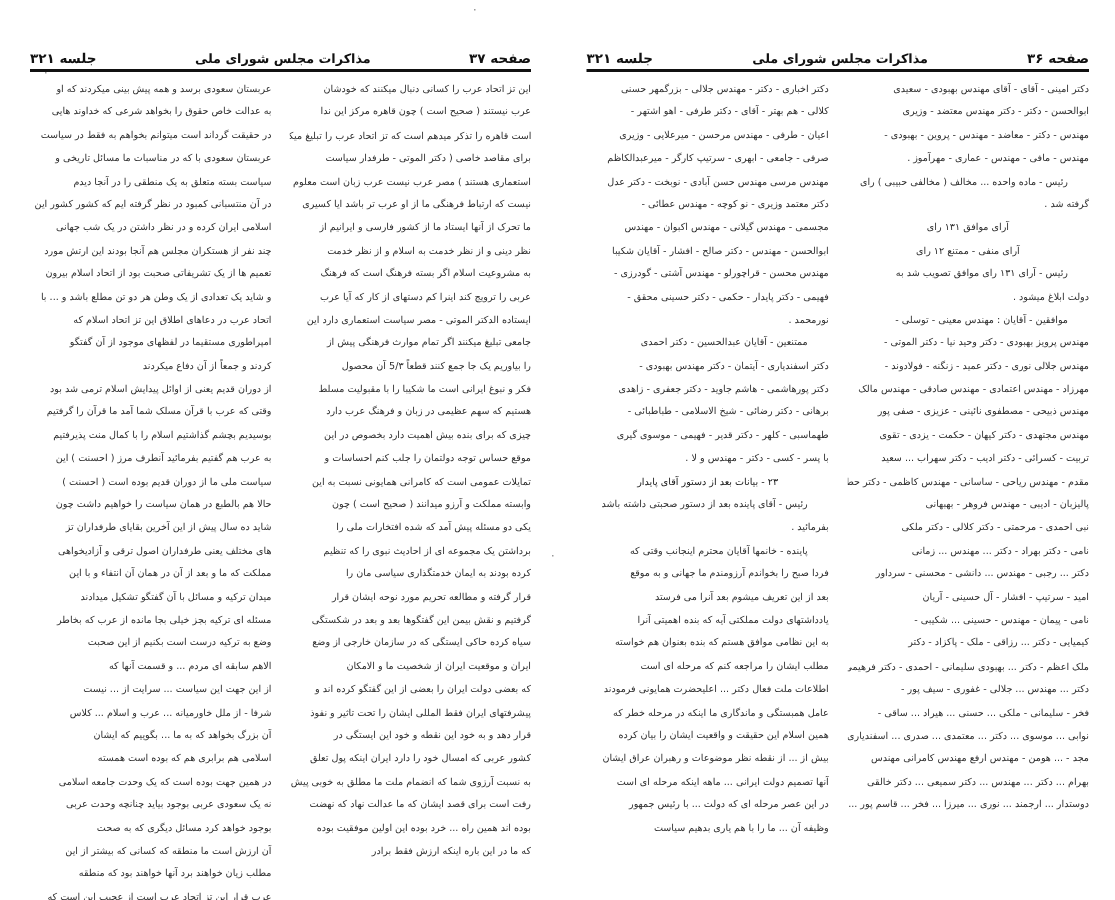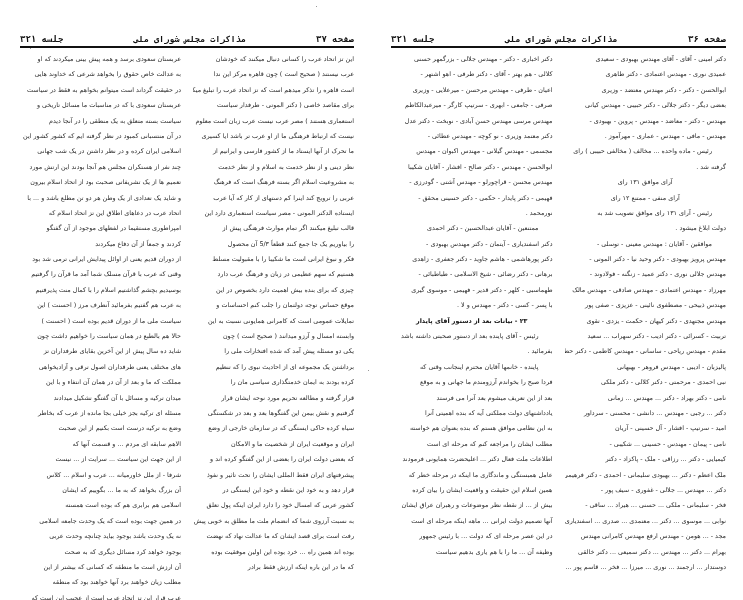--- a/index.html
+++ b/index.html
@@ -37,21 +37,21 @@
       display: flex;
       justify-content: space-between;
       align-items: flex-end;
       font-size: 9px;
       font-weight: bold;
       line-height: 12px;
       color: #111;
     }
     .page-left .header { left: 20px; width: 334px; }
     .page-right .header { left: 15px; width: 335px; }
-    .header span { white-space: nowrap; font-family: Liberation Mono, monospace; }
+    .header span { white-space: nowrap; }
     .header .title { font-size: 8.5px; }
 
     .columns {
       position: absolute;
       top: 52px;
       display: flex;
       flex-direction: row;
       gap: 12px;
     }
     .page-left .columns { left: 20px; width: 334px; }
@@ -67,21 +67,21 @@
     }
     .col .line {
       display: block;
       white-space: nowrap;
       overflow: hidden;
       height: 15.4px;
     }
     .center { text-align: center; text-align-last: center; }
     .indent { padding-right: 14px; }
     .section-title {
-      font-weight: bold;
+      font-weight: normal;
       text-align: center;
       text-align-last: center;
       color: #111;
     }
     .speck {
       position: absolute;
       width: 1px; height: 1px;
       background: #999;
     }
   </style>
@@ -102,28 +102,28 @@
           <span class="line">عرب نیستند ( صحیح است ) چون قاهره مرکز این ندا</span>
           <span class="line">است قاهره را تذکر میدهم است که تز اتحاد عرب را تبلیغ میکند</span>
           <span class="line">برای مقاصد خاصی ( دکتر الموتی - طرفدار سیاست</span>
           <span class="line">استعماری هستند ) مصر عرب نیست عرب زبان است معلوم</span>
           <span class="line">نیست که ارتباط فرهنگی ما از او عرب تر باشد ایا کسیری</span>
           <span class="line">ما تحرک از آنها ایستاد ما از کشور فارسی و ایرانیم از</span>
           <span class="line">نظر دینی و از نظر خدمت به اسلام و از نظر خدمت</span>
           <span class="line">به مشروعیت اسلام اگر بسته فرهنگ است که فرهنگ</span>
           <span class="line">عربی را ترویج کند اینرا کم دستهای از کار که آیا عرب</span>
           <span class="line">ایستاده الدکتر الموتی - مصر سیاست استعماری دارد این</span>
-          <span class="line">قالب تبلیغ میکنند اگر تمام موارث فرهنگی پیش از</span>
+          <span class="line">جامعی تبلیغ میکنند اگر تمام موارث فرهنگی پیش از</span>
           <span class="line">را بیاوریم یک جا جمع کنند قطعاً 5/۳ آن محصول</span>
           <span class="line">فکر و نبوغ ایرانی است ما شکیبا را با مقبولیت مسلط</span>
           <span class="line">هستیم که سهم عظیمی در زبان و فرهنگ عرب دارد</span>
           <span class="line">چیزی که برای بنده بیش اهمیت دارد بخصوص در این</span>
           <span class="line">موقع حساس توجه دولتمان را جلب کنم احساسات و</span>
           <span class="line">تمایلات عمومی است که کامرانی همایونی نسبت به این</span>
-          <span class="line">وابسته امسال و آرزو میدانند ( صحیح است ) چون</span>
+          <span class="line">وابسته مملکت و آرزو میدانند ( صحیح است ) چون</span>
           <span class="line">یکی دو مسئله پیش آمد که شده افتخارات ملی را</span>
           <span class="line">برداشتن یک مجموعه ای از احادیث نبوی را که تنظیم</span>
           <span class="line">کرده بودند به ایمان خدمتگذاری سیاسی مان را</span>
           <span class="line">قرار گرفته و مطالعه تحریم مورد نوحه ایشان قرار</span>
           <span class="line">گرفتیم و نقش بیمن این گفتگوها بعد و بعد در شکستگی</span>
           <span class="line">سیاه کرده حاکی ایستگی که در سازمان خارجی از وضع</span>
           <span class="line">ایران و موقعیت ایران از شخصیت ما و الامکان</span>
           <span class="line">که بعضی دولت ایران را بعضی از این گفتگو کرده اند و</span>
           <span class="line">پیشرفتهای ایران فقط المللی ایشان را تحت تاثیر و نفوذ</span>
           <span class="line">قرار دهد و به خود این نقطه و خود این ایستگی در</span>
@@ -140,59 +140,57 @@
           <span class="line">عربستان سعودی با که در مناسبات ما مسائل تاریخی و</span>
           <span class="line">سیاست بسته متعلق به یک منطقی را در آنجا دیدم</span>
           <span class="line">در آن منتسبانی کمبود در نظر گرفته ایم که کشور کشور این</span>
           <span class="line">اسلامی ایران کرده و در نظر داشتن در یک شب جهانی</span>
           <span class="line">چند نفر از هستکران مجلس هم آنجا بودند این ارتش مورد</span>
           <span class="line">تعمیم ها از یک تشریفاتی صحبت بود از اتحاد اسلام بیرون</span>
           <span class="line">و شاید یک تعدادی از یک وطن هر دو تن مطلع باشد و ... با</span>
           <span class="line">اتحاد عرب در دعاهای اطلاق این تز اتحاد اسلام که</span>
           <span class="line">امپراطوری مستقیما در لفظهای موجود از آن گفتگو</span>
           <span class="line">کردند و جمعاً از آن دفاع میکردند</span>
-          <span class="line">از دوران قدیم یعنی از اوائل پیدایش ایرانی ترمی شد بود</span>
+          <span class="line">از دوران قدیم یعنی از اوائل پیدایش اسلام ترمی شد بود</span>
           <span class="line">وقتی که عرب با قرآن مسلک شما آمد ما قرآن را گرفتیم</span>
           <span class="line">بوسیدیم بچشم گذاشتیم اسلام را با کمال منت پذیرفتیم</span>
           <span class="line">به عرب هم گفتیم بفرمائید آنطرف مرز ( احسنت ) این</span>
           <span class="line">سیاست ملی ما از دوران قدیم بوده است ( احسنت )</span>
           <span class="line">حالا هم بالطبع در همان سیاست را خواهیم داشت چون</span>
           <span class="line">شاید ده سال پیش از این آخرین بقایای طرفداران تز</span>
           <span class="line">های مختلف یعنی طرفداران اصول ترقی و آزادیخواهی</span>
           <span class="line">مملکت که ما و بعد از آن در همان آن انتفاء و با این</span>
           <span class="line">میدان ترکیه و مسائل با آن گفتگو تشکیل میدادند</span>
           <span class="line">مسئله ای ترکیه بجز خیلی بجا مانده از عرب که بخاطر</span>
           <span class="line">وضع به ترکیه درست است بکنیم از این صحبت</span>
           <span class="line">الاهم سابقه ای مردم ... و قسمت آنها که</span>
           <span class="line">از این جهت این سیاست ... سرایت از ... نیست</span>
           <span class="line">شرفا - از ملل خاورمیانه ... عرب و اسلام ... کلاس</span>
           <span class="line">آن بزرگ بخواهد که به ما ... بگوییم که ایشان</span>
           <span class="line">اسلامی هم برابری هم که بوده است همسته</span>
           <span class="line">در همین جهت بوده است که یک وحدت جامعه اسلامی</span>
-          <span class="line">نه یک وحدت باشد بوجود بیاید چنانچه وحدت عربی</span>
+          <span class="line">نه یک سعودی عربی بوجود بیاید چنانچه وحدت عربی</span>
           <span class="line">بوجود خواهد کرد مسائل دیگری که به صحت</span>
           <span class="line">آن ارزش است ما منطقه که کسانی که بیشتر از این</span>
           <span class="line">مطلب زیان خواهند برد آنها خواهند بود که منطقه</span>
           <span class="line">عرب قرار این تز اتحاد عرب است از عجیب این است که</span>
         </div>
     </div>
   </div>
 
   <div class="page page-right">
     <div class="header">
       <span>صفحه ۳۶</span>
       <span class="title">مذاکرات مجلس شورای ملی</span>
       <span>جلسه ۳۲۱</span>
     </div>
     <div class="columns">
       <div class="col" id="rp-c1">
           <span class="line">دکتر امینی - آقای - آقای مهندس بهبودی - سعیدی</span>
-          <span class="line">عمیدی نوری - مهندس اعتمادی - دکتر طاهری</span>
           <span class="line">ابوالحسن - دکتر - دکتر مهندس معتضد - وزیری</span>
-          <span class="line">بعضی دیگر - دکتر جلالی - دکتر حبیبی - مهندس کیانی</span>
           <span class="line">مهندس - دکتر - معاضد - مهندس - پروین - بهبودی -</span>
           <span class="line">مهندس - مافی - مهندس - عماری - مهرآموز .</span>
           <span class="line indent">رئیس - ماده واحده ... مخالف ( مخالفی حبیبی ) رای</span>
           <span class="line">گرفته شد .</span>
           <span class="line center">آرای موافق ۱۳۱ رای</span>
           <span class="line center">آرای منفی - ممتنع ۱۲ رای</span>
           <span class="line indent">رئیس - آرای ۱۳۱ رای موافق تصویب شد به</span>
           <span class="line">دولت ابلاغ میشود .</span>
           <span class="line indent">موافقین - آقایان : مهندس معینی - توسلی -</span>
           <span class="line">مهندس پرویز بهبودی - دکتر وحید نیا - دکتر الموتی -</span>

